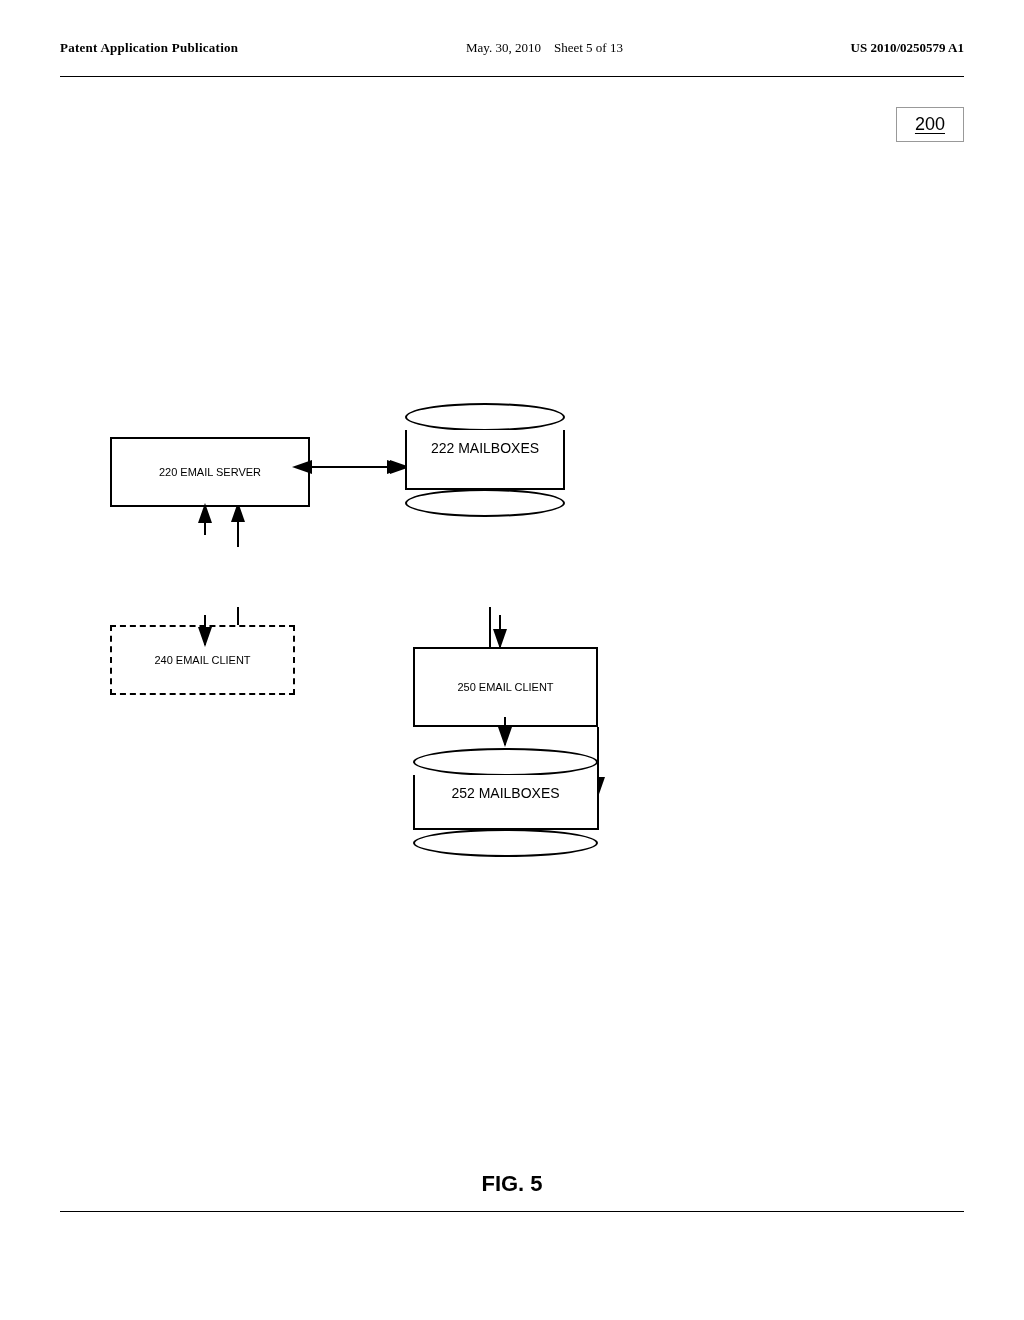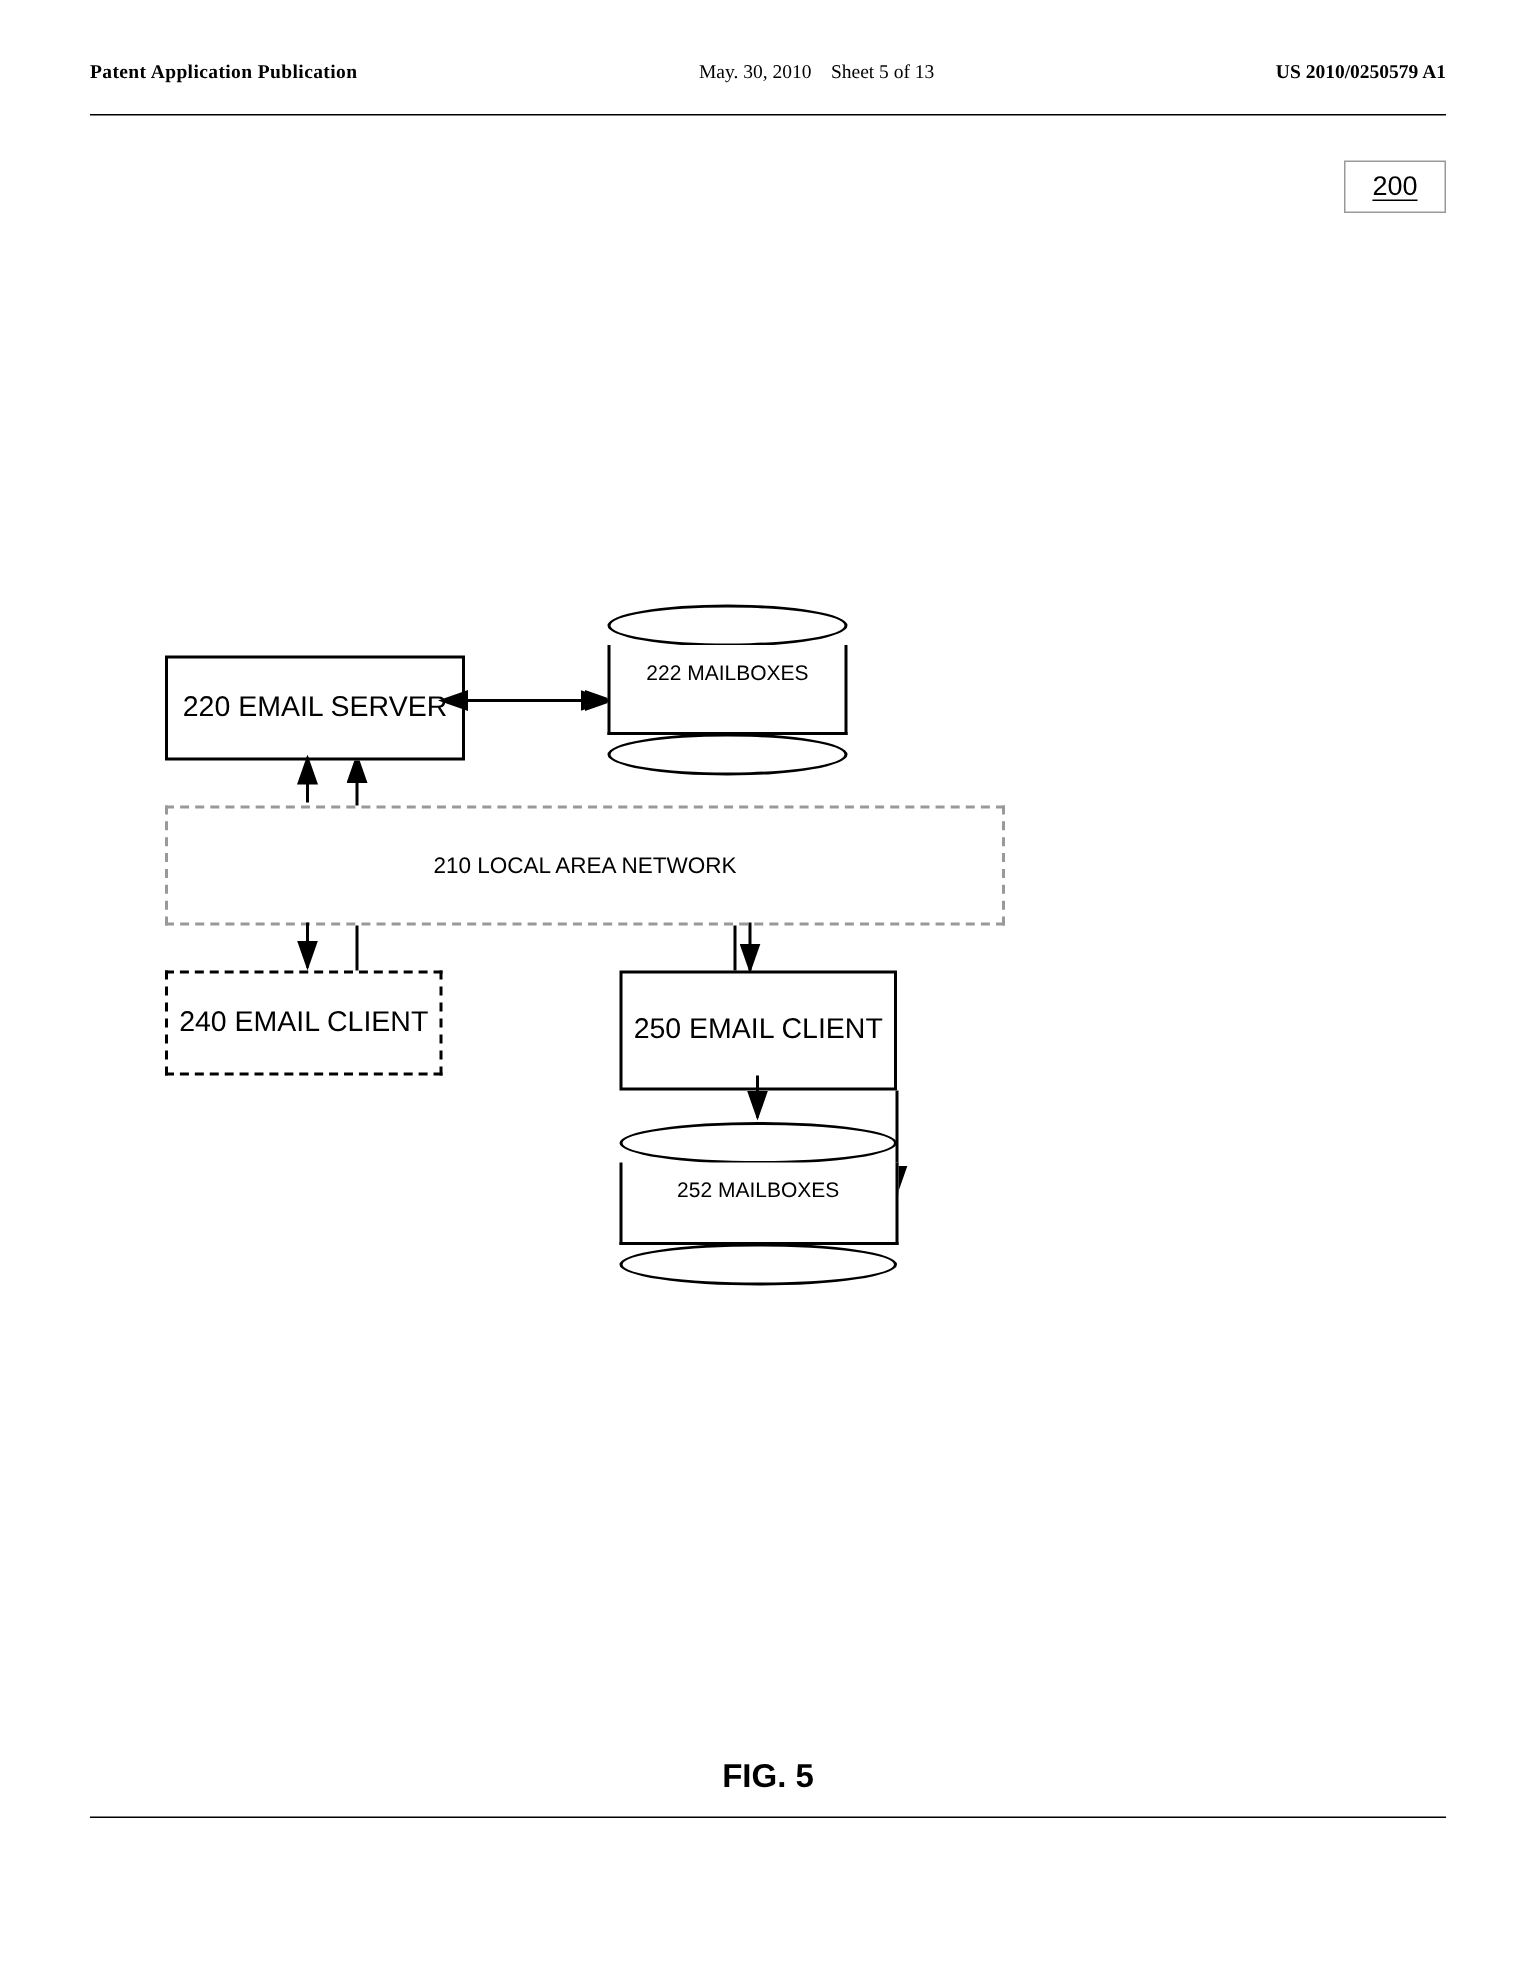--- a/index.html
+++ b/index.html
@@ -60,21 +60,21 @@
       text-underline-offset: 3px;
     }
 
     
     .box {
       border: 2px solid #000;
       display: flex;
       align-items: center;
       justify-content: center;
       font-family: Arial, sans-serif;
-      font-size: 19px;
+      font-size: 11px;
       font-weight: normal;
       text-align: center;
       background: #fff;
       position: absolute;
     }
 
     .box-dashed {
       border: 2px dashed #000;
     }
 
@@ -203,25 +203,22 @@
   </div>
 
   <div class="cylinder" style="position:absolute; top:325px; left:405px; width:160px;">
     <div class="cylinder-top" style="width:160px; height:28px;"></div>
     <div class="cylinder-body" style="width:160px; height:60px;">
       <span>222 MAILBOXES</span>
     </div>
     <div class="cylinder-bottom-cap" style="width:160px; height:28px;"></div>
   </div>
 
-  <div class="lan-box" style="width:560px; height:80px; top:460px; left:110px;">
-    <span>210   LOCAL  AREA NETWORK</span>
-  </div>
-
-  <div class="box box-dashed" style="width:185px; height:70px; top:570px; left:110px;">
+
+  <div class="box box-dashed" style="width:185px; height:70px; top:548px; left:110px;">
     <span>240 EMAIL CLIENT</span>
   </div>
 
   <div class="box" style="width:185px; height:80px; top:570px; left:413px;">
     <span>250 EMAIL CLIENT</span>
   </div>
 
   <div class="cylinder" style="position:absolute; top:670px; left:413px; width:185px;">
     <div class="cylinder-top" style="width:185px; height:28px;"></div>
     <div class="cylinder-body" style="width:186px; height:55px;">

